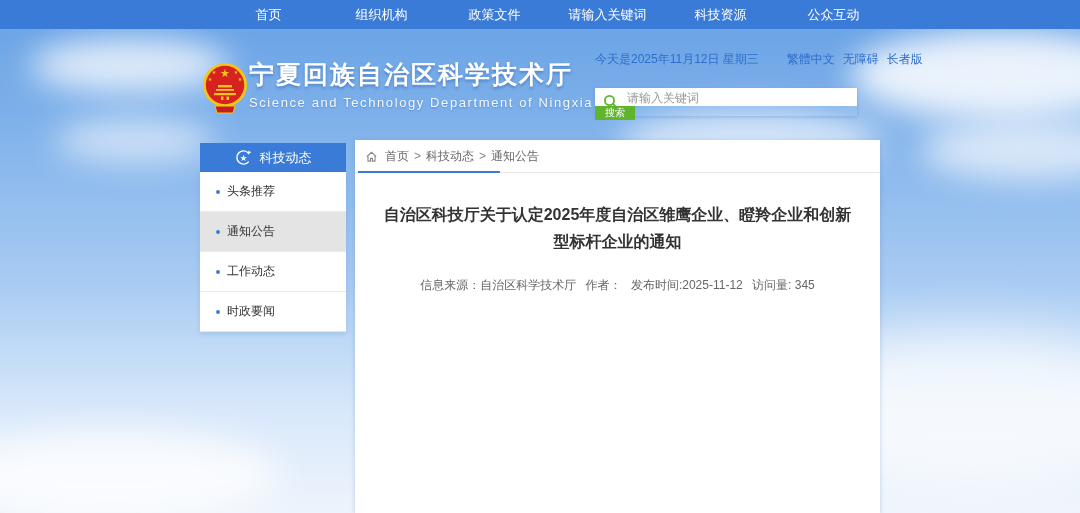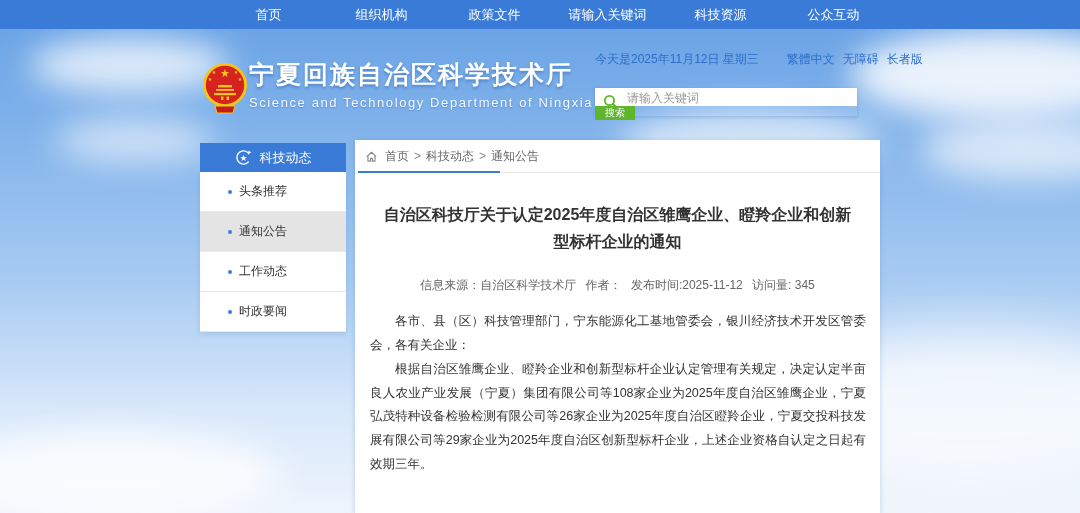--- a/index.html
+++ b/index.html
@@ -64,21 +64,21 @@
   }
 
   
   .sidebar { position:absolute; left:200px; top:143px; width:146px; z-index:10; }
   .sidebar-head {
     height:29px; background:#3b7bd8; color:#fff; font-size:13px;
     display:flex; align-items:center; justify-content:center; gap:8px;
   }
   .sidebar-body { background:#fff; box-shadow:0 2px 5px rgba(60,100,160,.18); }
   .side-item {
-    height:40px; display:flex; align-items:center; padding-left:28px;
+    height:40px; display:flex; align-items:center; padding-left:16px;
     font-size:12px; color:#333; border-bottom:1px solid #e9e9e9; cursor:pointer;
     background:#fff;
   }
   .side-item .dot { width:4px; height:4px; border-radius:50%; background:#3b7bd8; margin-right:7px; }
   .side-item.active { background:#e4e4e4; }
 
   
   .main {
     position:absolute; left:355px; top:140px; width:525px; height:373px;
     background:#fff; box-shadow:0 1px 5px rgba(60,100,160,.25); z-index:10;
@@ -215,20 +215,16 @@
 
     <h1 class="art-title">自治区科技厅关于认定2025年度自治区雏鹰企业、瞪羚企业和创新型标杆企业的通知</h1>
 
     <div class="meta">
       <span>信息来源：自治区科学技术厅</span>
       <span>作者：</span>
       <span>发布时间:2025-11-12</span>
       <span>访问量: 345</span>
     </div>
 
-    <div class="body-text">
-      <p>各市、县（区）科技管理部门，宁东能源化工基地管委会，银川经济技术开发区管委会，各有关企业：</p>
-      <p>根据自治区雏鹰企业、瞪羚企业和创新型标杆企业认定管理有关规定，决定认定半亩良人农业产业发展（宁夏）集团有限公司等108家企业为2025年度自治区雏鹰企业，宁夏弘茂特种设备检验检测有限公司等26家企业为2025年度自治区瞪羚企业，宁夏交投科技发展有限公司等29家企业为2025年度自治区创新型标杆企业，上述企业资格自认定之日起有效期三年。</p>
-    </div>
 
   </main>
 
 </div>
 
 </body></html>

